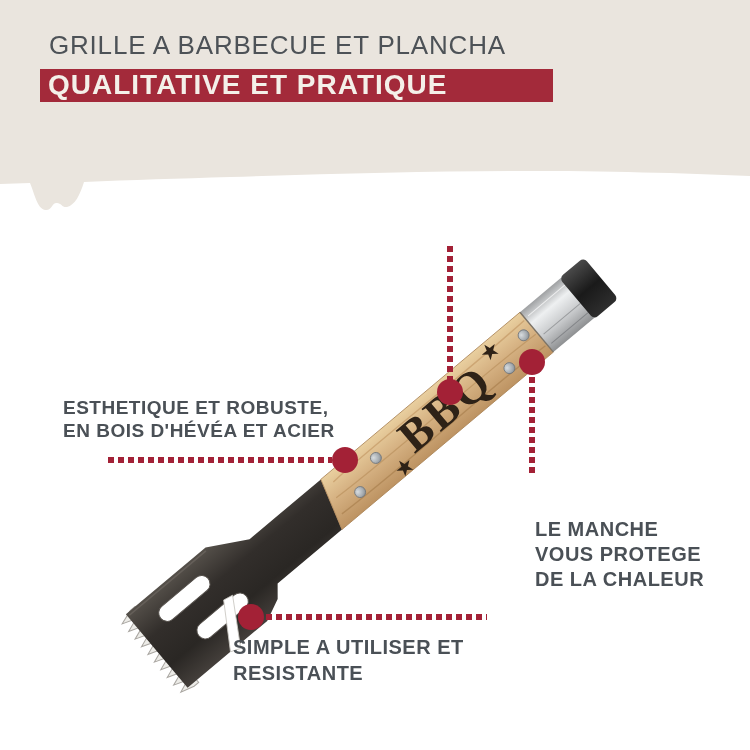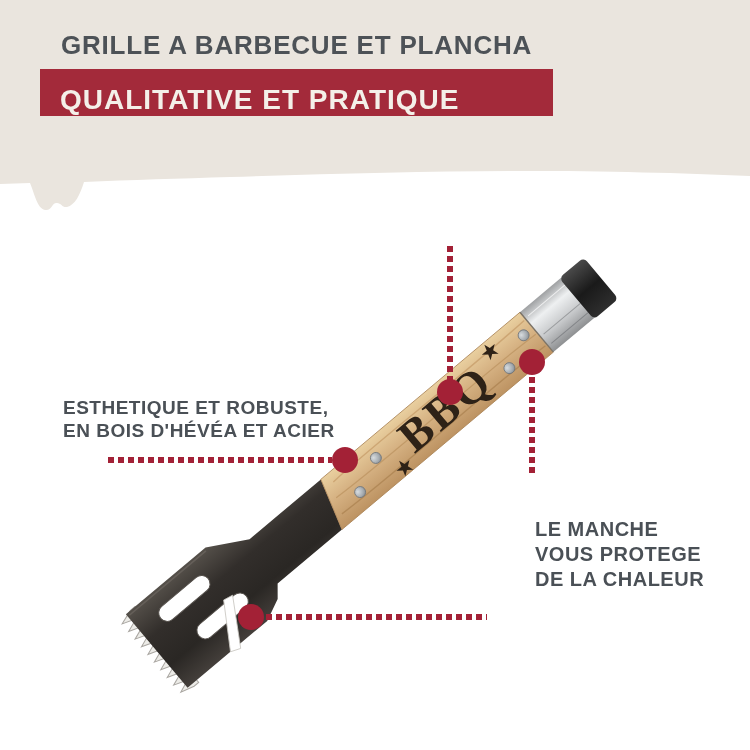--- a/index.html
+++ b/index.html
@@ -4,28 +4,28 @@
 <style>
   html,body{margin:0;padding:0;background:#fff;}
   .canvas{
     position:relative;width:750px;height:750px;background:#ffffff;
     overflow:hidden;font-family:"Liberation Sans",sans-serif;
     -webkit-font-smoothing:antialiased;
   }
   
   .header-shape{position:absolute;left:0;top:0;width:750px;height:230px;}
   .page-title{
-    position:absolute;left:61px;top:30px;
-    font-size:26px;font-weight:bold;color:var(--title-gray,#4d5257);
+    position:absolute;left:49px;top:30px;
+    font-size:26px;font-weight:normal;color:var(--title-gray,#4d5257);
     letter-spacing:.8px;white-space:nowrap;
   }
   .banner{
-    position:absolute;left:40px;top:69px;width:513px;height:47px;
+    position:absolute;left:40px;top:69px;width:513px;height:33px;
     background:var(--accent-red,#a32a3a);
-    display:flex;align-items:flex-end;padding-left:20px;box-sizing:border-box;
+    display:flex;align-items:flex-start;padding-left:8px;box-sizing:border-box;
   }
   .banner-text{
     font-size:28px;font-weight:bold;color:var(--banner-cream,#f4f0e9);
     letter-spacing:1px;white-space:nowrap;
   }
   
   .callout{
     position:absolute;font-weight:bold;color:var(--text-gray,#4a5056);
     letter-spacing:.5px;white-space:pre-line;
   }
@@ -150,14 +150,16 @@
   <div class="dot" id="dot-top"></div>
   <div class="dot" id="dot-right"></div>
   <div class="dot" id="dot-left"></div>
   <div class="dot" id="dot-bottom"></div>
 
   <div class="callout callout-left">ESTHETIQUE ET ROBUSTE,
 EN BOIS D'HÉVÉA ET ACIER</div>
   <div class="callout callout-right">LE MANCHE
 VOUS PROTEGE
 DE LA CHALEUR</div>
+  <div class="callout callout-bottom">SIMPLE A UTILISER ET
+RESISTANTE</div>
 
 </div>
 
 </body></html>

